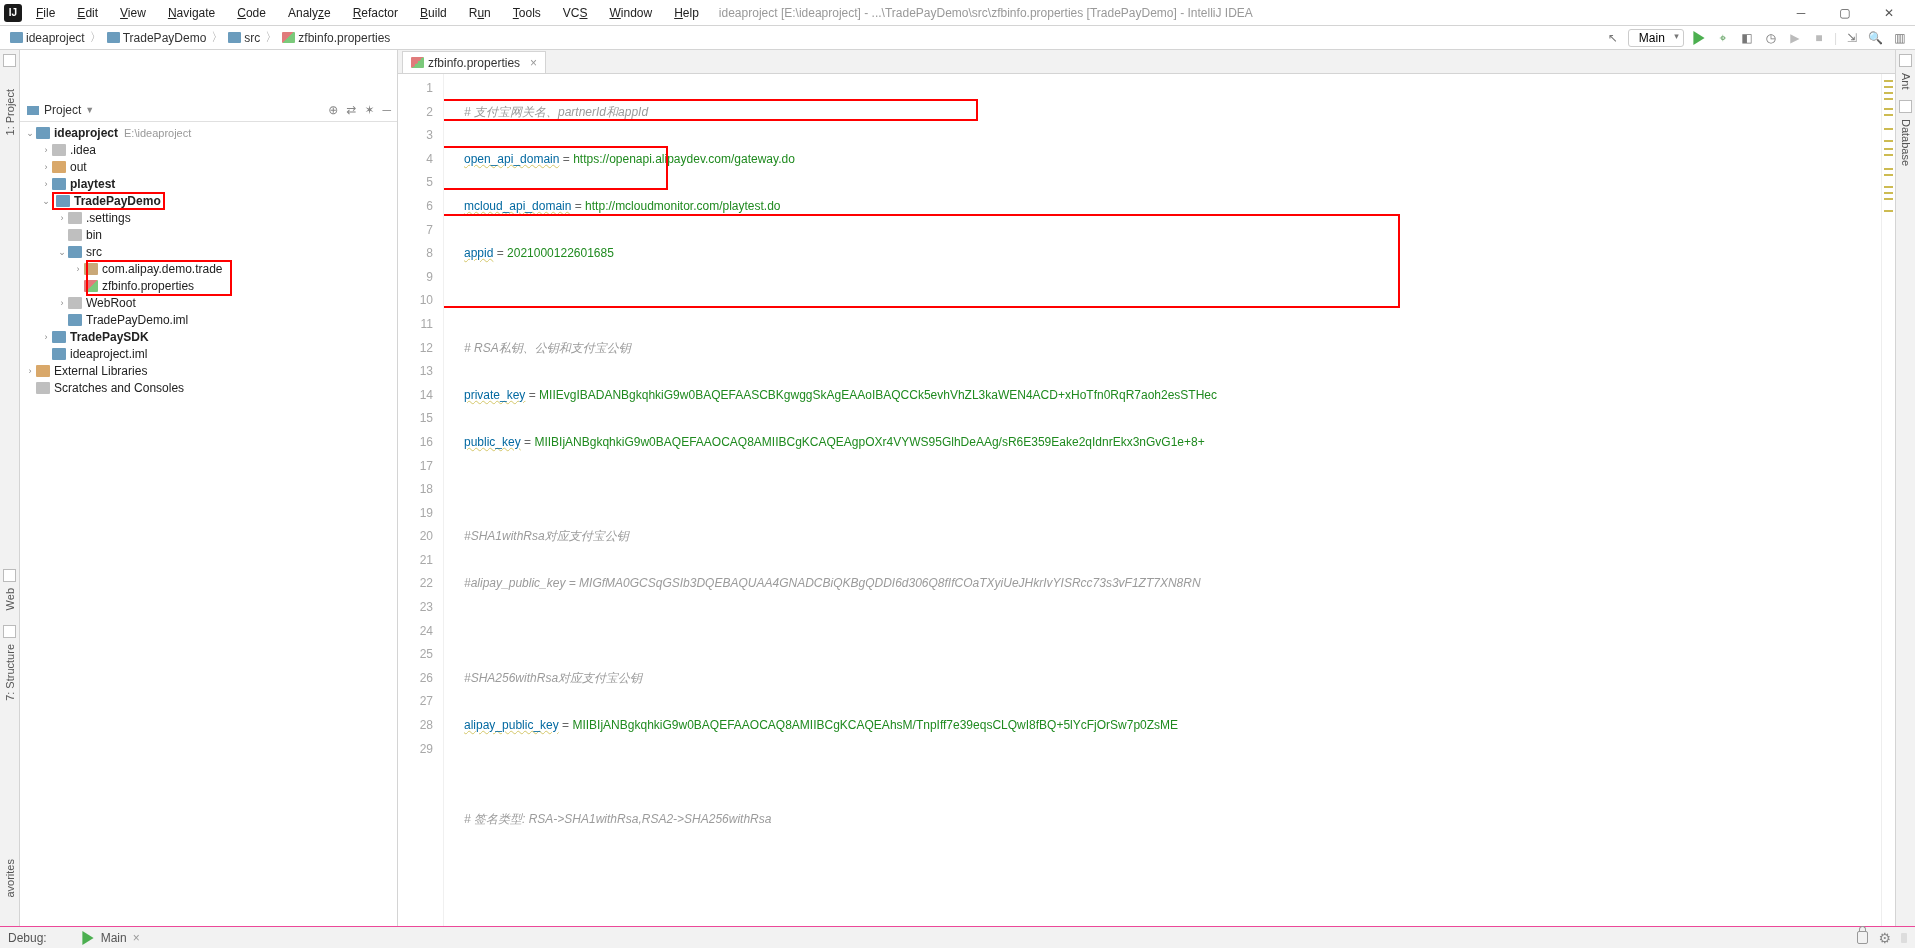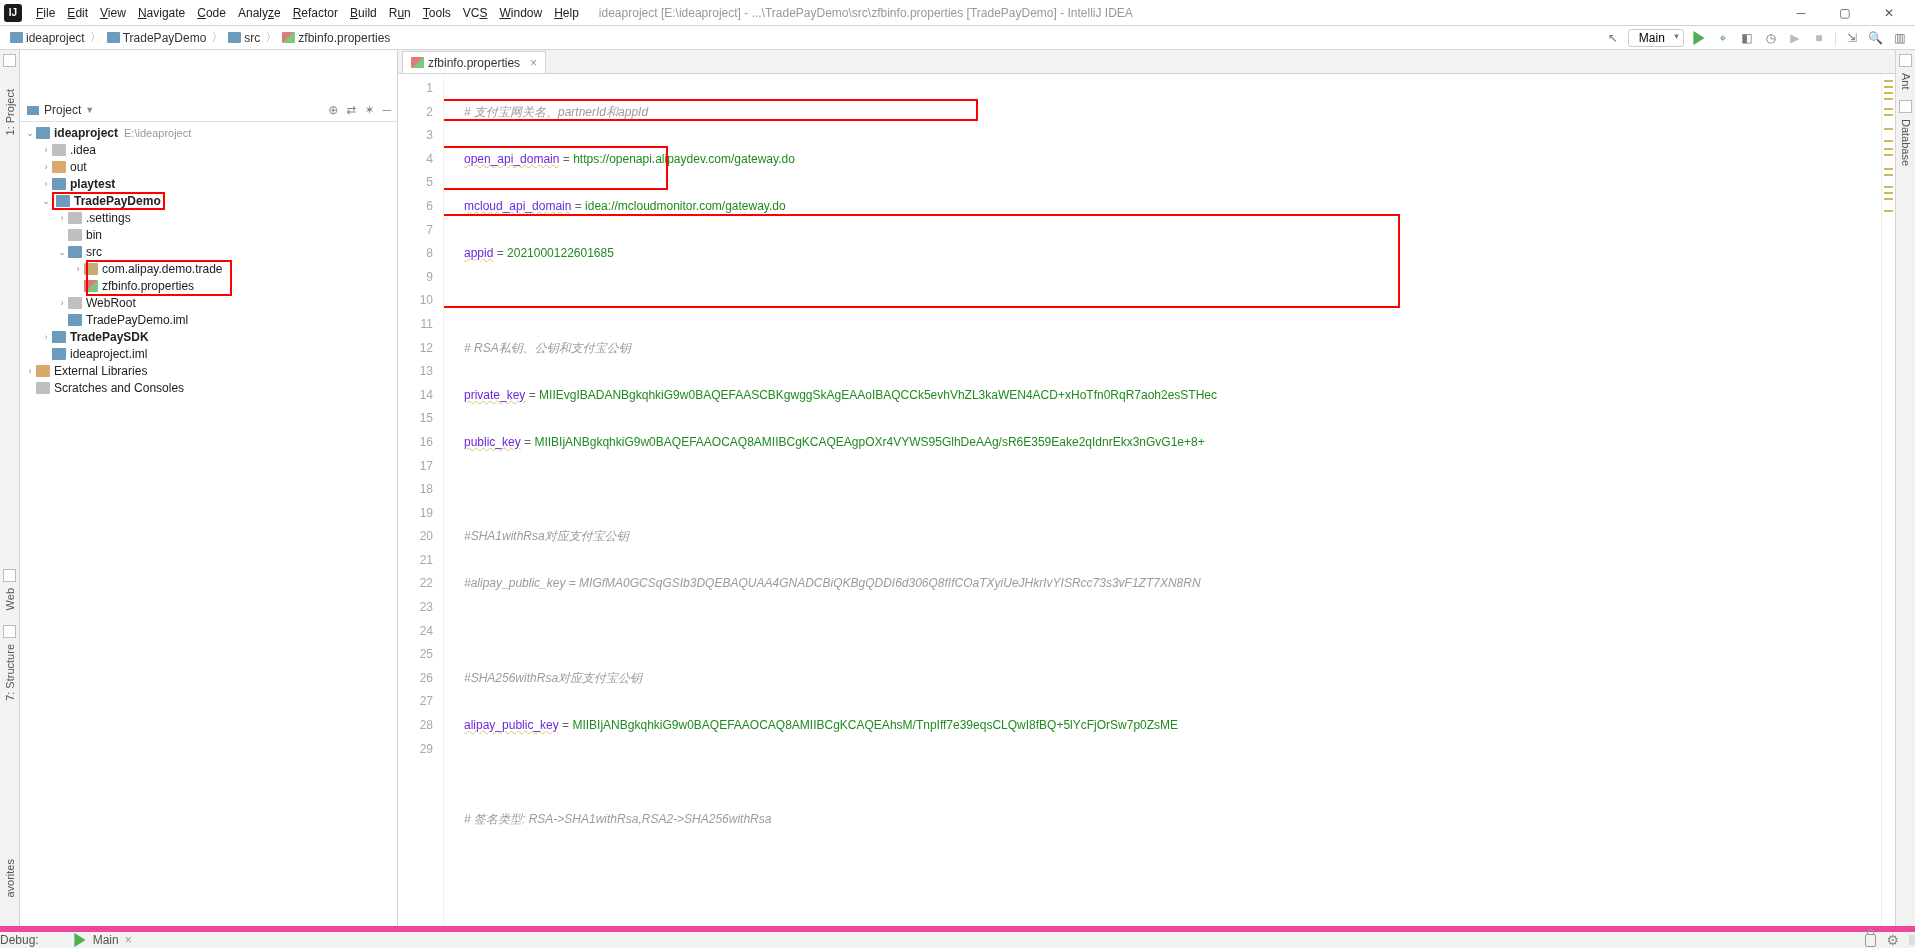--- a/index.html
+++ b/index.html
@@ -1,20 +1,20 @@
 <!DOCTYPE html>
 <html><head>
 <meta charset="utf-8">
 <style>
 * { margin: 0; padding: 0; box-sizing: border-box; font-family: "Segoe UI", Arial, sans-serif; font-size: 12px; }
 body { background: #f2f2f2; overflow: hidden; width: 1915px; height: 948px; position: relative; }
 
 .titlebar { height: 26px; background: #fff; display: flex; align-items: center; padding: 0 4px; border-bottom: 1px solid #d4d4d4; }
 .titlebar .logo { width: 18px; height: 18px; background: #1a1a1a; border-radius: 3px; margin-right: 8px; display:flex;align-items:center;justify-content:center;color:#fff;font-weight:bold;font-size:10px;}
-.menubar { display: flex; gap: 0; }
+.menubar { display: flex; gap: 10px; }
 .menubar span { padding: 2px 6px; color: #222; cursor: default; }
 .menubar span u { text-decoration: underline; }
 .title-text { margin-left: 14px; color: #999; font-size: 12px; white-space: nowrap; overflow: hidden; text-overflow: ellipsis; flex: 1; }
 .win-controls { display: flex; gap: 0; }
 .win-controls div { width: 44px; height: 26px; display: flex; align-items: center; justify-content: center; color: #555; }
 
 .navbar { height: 24px; background: #fff; display: flex; align-items: center; padding: 0 6px; border-bottom: 1px solid #d4d4d4; }
 .bc-item { display: flex; align-items: center; gap: 3px; padding: 1px 4px; color: #333; }
 .bc-sep { color: #999; padding: 0 1px; }
 .bc-icon { width: 13px; height: 11px; border-radius: 1px; }
@@ -57,33 +57,33 @@
 
 .editor-panel { flex: 1; background: #fff; display: flex; flex-direction: column; overflow: hidden; }
 .tabbar { height: 24px; display: flex; align-items: flex-end; border-bottom: 1px solid #d4d4d4; padding-left: 4px; background: #f2f2f2; }
 .tab { height: 22px; background: #fff; border: 1px solid #d4d4d4; border-bottom: none; padding: 2px 8px; display: flex; align-items: center; gap: 4px; font-size: 12px; color: #333; }
 .tab .close-x { color: #999; margin-left: 6px; }
 .editor-body { flex: 1; display: flex; overflow: hidden; position: relative; }
 .gutter { width: 46px; text-align: right; background: #fff; color: #a8a8a8; padding-top: 3px; font-family: "Consolas","Courier New",monospace; font-size: 14px; line-height: 23.6px; user-select: none; border-right: 1px solid #f0f0f0; }
 .gutter div { padding-right: 10px; }
 .code { flex: 1; font-family: "Consolas","Courier New",monospace; font-size: 15px; line-height: 23.6px; padding: 3px 0 0 20px; color: #333; white-space: pre; overflow: hidden; position: relative; }
 .cmt { color: #9b9b9b; font-style: italic; }
-.key { color: #6d28d9; }
+.key { color: #0369a1; }
 .eq { color: #666; }
 .val { color: #1f8a1f; font-weight: normal; }
 .wavy { text-decoration: underline wavy #d4c76a; text-decoration-thickness: 1px; }
 .redbox { border: 2px solid #f00; position: absolute; pointer-events: none; }
 .mini { width: 14px; background: #fff; border-left: 1px solid #eee; position: relative; }
 .mini .mark { position: absolute; left: 2px; width: 9px; height: 2px; background: #cdbb52; }
 
 .right-strip { width: 20px; background: #f2f2f2; border-left: 1px solid #d4d4d4; display: flex; flex-direction: column; align-items: center; padding-top: 4px; }
 .right-strip .v { writing-mode: vertical-rl; font-size: 11px; color: #555; margin: 4px 0 10px; }
 .right-strip .sq { width: 13px; height: 13px; border: 1px solid #bbb; background: #fff; margin-bottom: 2px; }
 
-.statusbar { height: 22px; background: #f2f2f2; border-top: 6px solid #ec4899; display: flex; align-items: center; padding: 0 0; font-size: 12px; color: #555; }
+.statusbar { height: 22px; background: #f2f2f2; border-top: 1px solid #ec4899; display: flex; align-items: center; padding: 0 8px; font-size: 12px; color: #555; }
 .statusbar .runcfg { margin-left: 24px; display: flex; align-items: center; gap: 6px; padding: 0 10px; }
 .statusbar .runcfg .x { color: #999; }
 .statusbar .right { margin-left: auto; display: flex; align-items: center; gap: 10px; }
 .lock { width: 11px; height: 13px; border: 1.5px solid #999; border-radius: 2px; position: relative; }
 .lock::before { content: ""; position: absolute; top: -6px; left: 1px; width: 5px; height: 5px; border: 1.5px solid #999; border-bottom: none; border-radius: 4px 4px 0 0; }
 .gear { color: #888; font-size: 14px; }
 
 svg.ico { width: 14px; height: 14px; }
 .green-tri { color: #4caf50; }
 .green-play { fill: #4caf50; }
@@ -308,21 +308,21 @@
           <div>24</div>
           <div>25</div>
           <div>26</div>
           <div>27</div>
           <div>28</div>
           <div>29</div>
       </div>
       <div class="code">
 <div class="cmt"># 支付宝网关名、partnerId和appId</div>
 <div><span class="key wavy">open_api_domain</span> <span class="eq">=</span> <span class="val">https://openapi.alipaydev.com/gateway.do</span></div>
-<div><span class="key wavy">mcloud_api_domain</span> <span class="eq">=</span> <span class="val">idea://mcloudmonitor.com/gateway.do</span></div>
+<div><span class="key wavy">mcloud_api_domain</span> <span class="eq">=</span> <span class="val">http://mcloudmonitor.com/playtest.do</span></div>
 <div><span class="key wavy">appid</span> <span class="eq">=</span> <span class="val">2021000122601685</span></div>
 <div> </div>
 <div class="cmt"># RSA私钥、公钥和支付宝公钥</div>
 <div><span class="key wavy">private_key</span> <span class="eq">=</span> <span class="val">MIIEvgIBADANBgkqhkiG9w0BAQEFAASCBKgwggSkAgEAAoIBAQCCk5evhVhZL3kaWEN4ACD+xHoTfn0RqR7aoh2esSTHec</span></div>
 <div><span class="key wavy">public_key</span> <span class="eq">=</span> <span class="val">MIIBIjANBgkqhkiG9w0BAQEFAAOCAQ8AMIIBCgKCAQEAgpOXr4VYWS95GlhDeAAg/sR6E359Eake2qIdnrEkx3nGvG1e+8+</span></div>
 <div> </div>
 <div class="cmt">#SHA1withRsa对应支付宝公钥</div>
 <div class="cmt">#alipay_public_key = MIGfMA0GCSqGSIb3DQEBAQUAA4GNADCBiQKBgQDDI6d306Q8fIfCOaTXyiUeJHkrIvYISRcc73s3vF1ZT7XN8RN</div>
 <div> </div>
 <div class="cmt">#SHA256withRsa对应支付宝公钥</div>

